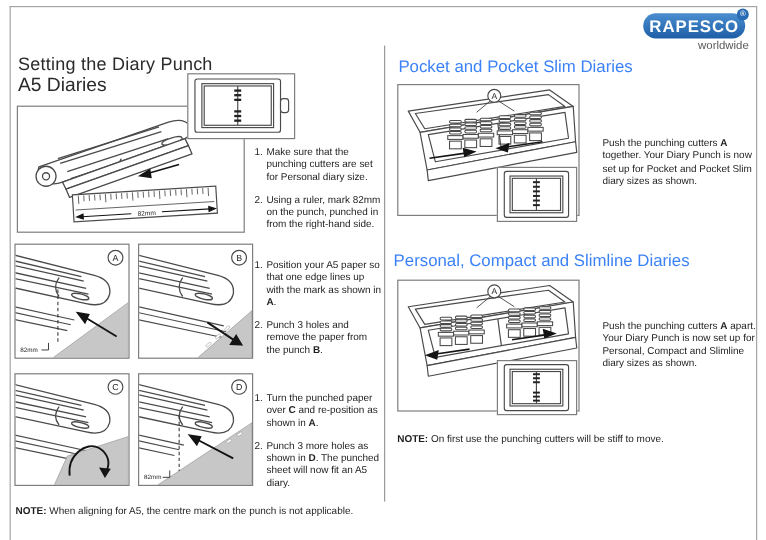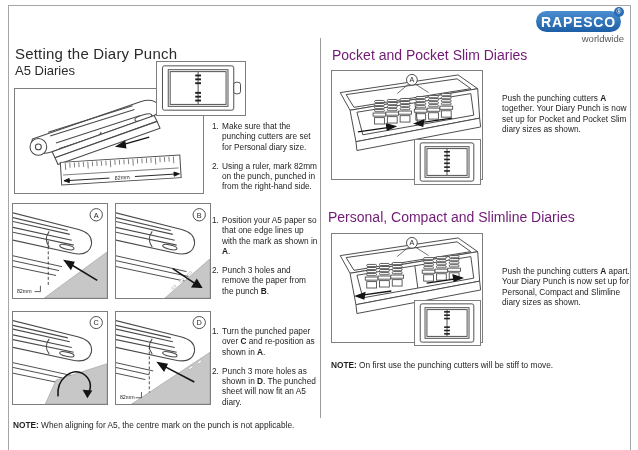--- a/index.html
+++ b/index.html
@@ -2,22 +2,22 @@
 <html><head>
 <meta charset="utf-8">
 <style>
   html,body{margin:0;padding:0}
   body{width:638px;height:450px;background:#fff;position:relative;overflow:hidden;
        font-family:"Liberation Sans","DejaVu Sans",sans-serif;color:#1e1e1e;}
   .page-border{position:absolute;left:8px;top:5px;width:621px;height:444px;
                border-left:1px solid #a6a6a6;border-top:1px solid #a6a6a6;border-right:1px solid #a6a6a6;}
   .divider{position:absolute;left:320px;top:38px;width:1px;height:380px;background:#9a9a9a;}
   .h-main{position:absolute;font-size:15px;color:#2b2b2b;letter-spacing:.2px;white-space:nowrap;}
-  .h-sub{position:absolute;font-size:13px;color:#2b2b2b;white-space:nowrap;text-align:right;}
-  .h-sec{position:absolute;font-size:14px;color:#701a75;white-space:nowrap;}
+  .h-sub{position:absolute;font-size:16px;color:#2b2b2b;white-space:nowrap;text-align:right;}
+  .h-sec{position:absolute;font-size:14px;color:#3b82f6;white-space:nowrap;}
   .frame{position:absolute;border:1px solid #7e7e7e;background:#fff;box-sizing:border-box;}
   .frame svg{display:block;width:100%;height:100%;}
   .steps{position:absolute;font-size:8.3px;line-height:1.24;color:#1e1e1e;}
   .step{display:flex;margin-bottom:9px;}
   .step .n{width:10px;flex:none;}
   .step .t{flex:1;}
   .para{position:absolute;font-size:8.3px;line-height:1.26;color:#1e1e1e;}
   .note{position:absolute;font-size:8.3px;color:#1e1e1e;}
   .b{font-weight:bold;}
   .logo-pill{position:absolute;left:536px;top:11px;width:85px;height:21px;border-radius:11px;
@@ -352,21 +352,21 @@
       <rect x="30" y="11.5" width="6" height="1.7"></rect>
         <rect x="30" y="15.5" width="6" height="1.7"></rect>
         <rect x="30" y="19.5" width="6" height="1.7"></rect>
       <rect x="30" y="23.5" width="6" height="1.7"></rect>
         <rect x="30" y="27.5" width="6" height="1.7"></rect>
         <rect x="30" y="31.5" width="6" height="1.7"></rect>
     </g>
   </svg>
 </div>
 
-<div class="para" style="left:502px;top:93px;width:134px"><span>Push the punching cutters </span><span class="b">A</span><span> together. Your Diary Punch is now set up for Pocket and Pocket Slim diary sizes as shown.</span></div>
+<div class="para" style="left:502px;top:114px;width:134px"><span>Push the punching cutters </span><span class="b">A</span><span> together. Your Diary Punch is now set up for Pocket and Pocket Slim diary sizes as shown.</span></div>
 
 <div class="h-sec" style="left:328px;top:209px">Personal, Compact and Slimline Diaries</div>
 
 <div class="frame" style="left:331px;top:233px;width:152px;height:110px">
   <svg viewBox="0 0 152 110">
     <g stroke="#4a4a4a" stroke-width="1" fill="#fff" stroke-linejoin="round">
       <polygon points="8,22 128,4 148,18 18,40"></polygon>
       <polygon points="14,24 127,8 141,18 22,37" fill="none"></polygon>
       <polygon points="18,40 148,18 150,48 24,72"></polygon>
       <polygon points="25,42 141,23 144,45 31,65" fill="none"></polygon>

